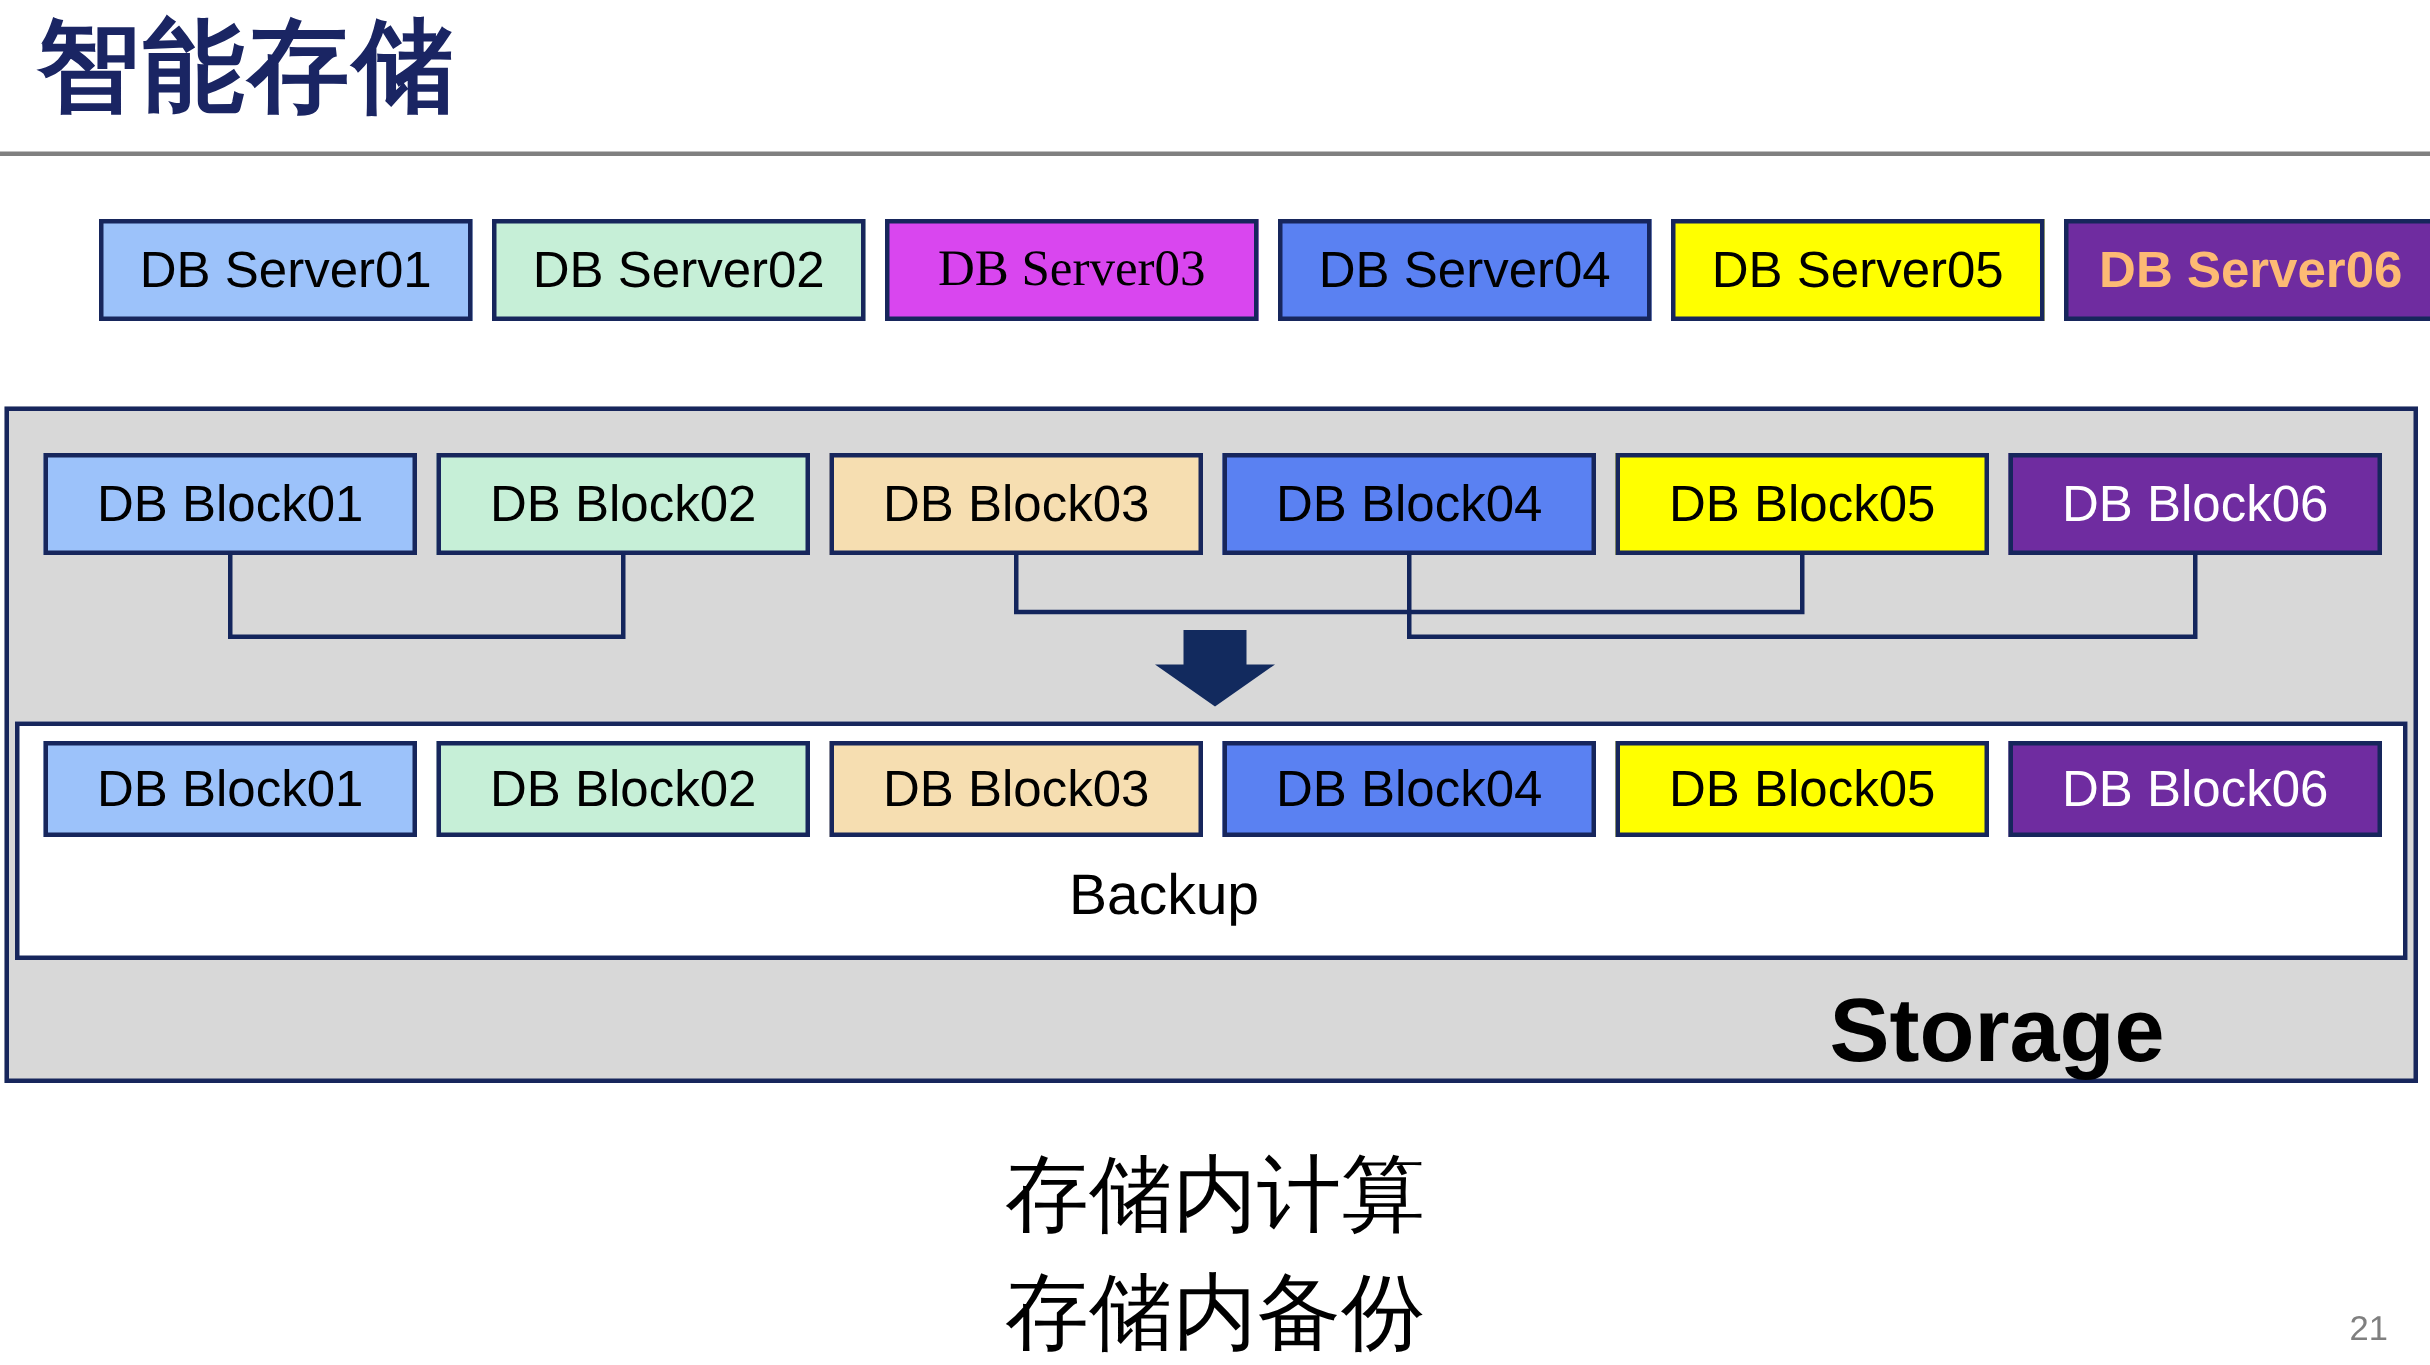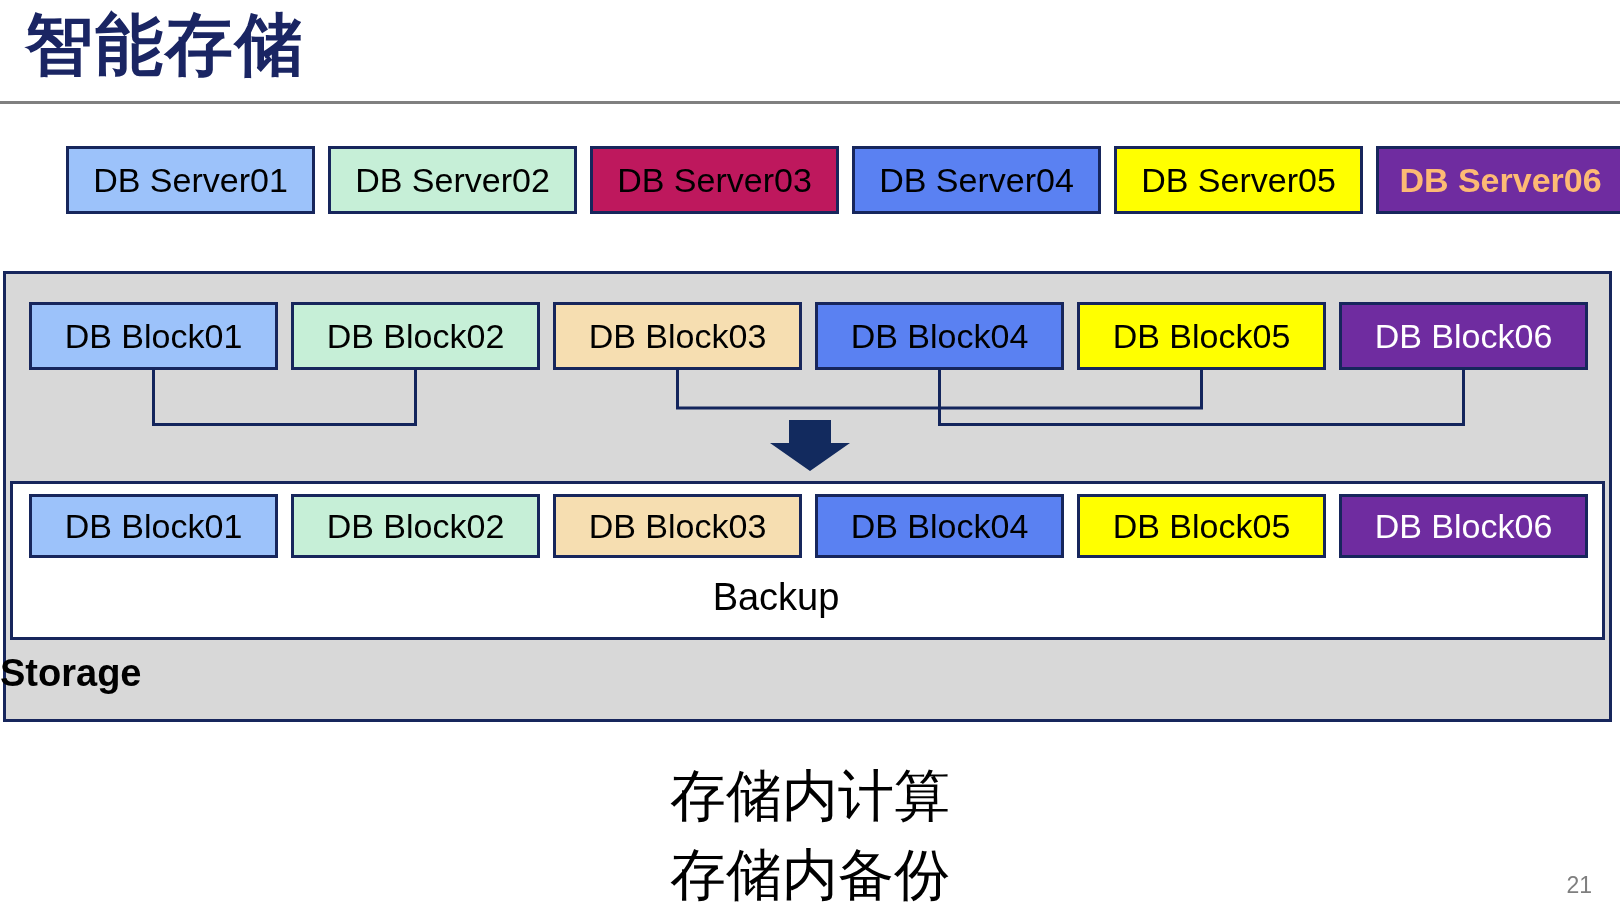--- a/index.html
+++ b/index.html
@@ -29,22 +29,22 @@
   }
   .inner-box {
     position:absolute; left:10px; top:481px; width:1595px; height:159px;
     background:#ffffff; border:3px solid var(--box-border); box-sizing:border-box;
   }
   .backup-label {
     position:absolute; left:0; top:576px; width:1552px; text-align:center;
     font-size:38px; color:#000;
   }
   .storage-label {
-    position:absolute; left:0; top:652px; width:1443px; text-align:left;
-    font-size:38px; font-weight:bold; color:#000;
+    position:absolute; left:0; top:652px; width:1443px; text-align:right;
+    font-size:60px; font-weight:bold; color:#000;
   }
   .notes {
     position:absolute; left:0; top:756px; width:1620px; text-align:center;
     font-size:56px; line-height:79px; color:#000;
   }
   .page-number { position:absolute; right:28px; top:872px; font-size:23px; color:var(--pagenum); }
   svg.connectors { position:absolute; left:0; top:0; width:1620px; height:910px; pointer-events:none; }
   svg.connectors path { fill:none; stroke:var(--connector); stroke-width:3; }
   svg.connectors polygon { fill:var(--arrow); }
 </style>
@@ -52,21 +52,21 @@
 <body>
 
 <div class="slide" style="--title-color: #1A2563; --box-border: #17265C; --connector: #13255C; --arrow: #122A5E; --storage-fill: #D8D8D8; --divider: #808080; --pagenum: #7F7F7F;">
 
   <div class="title">智能存储</div>
   <div class="divider"></div>
 
   <div class="row" id="server-row">
       <div class="box" style="background: rgb(156, 194, 250); color: rgb(0, 0, 0);">DB Server01</div>
       <div class="box" style="background: rgb(198, 239, 215); color: rgb(0, 0, 0);">DB Server02</div>
-      <div class="box" style="background: #be185d; color: rgb(0, 0, 0);">DB Server03</div>
+      <div class="box" style="background: #d946ef; color: rgb(0, 0, 0); font-family: Liberation Serif, serif;">DB Server03</div>
       <div class="box" style="background: rgb(90, 129, 242); color: rgb(0, 0, 0);">DB Server04</div>
       <div class="box" style="background: rgb(255, 255, 0); color: rgb(0, 0, 0);">DB Server05</div>
       <div class="box" style="background: rgb(111, 44, 160); color: #fdba74; font-weight: bold;">DB Server06</div>
     </div>
 
   <div class="storage-container"></div>
 
   <div class="row" id="block-row-top">
       <div class="box" style="background: rgb(156, 194, 250); color: rgb(0, 0, 0);">DB Block01</div>
       <div class="box" style="background: rgb(198, 239, 215); color: rgb(0, 0, 0);">DB Block02</div>

